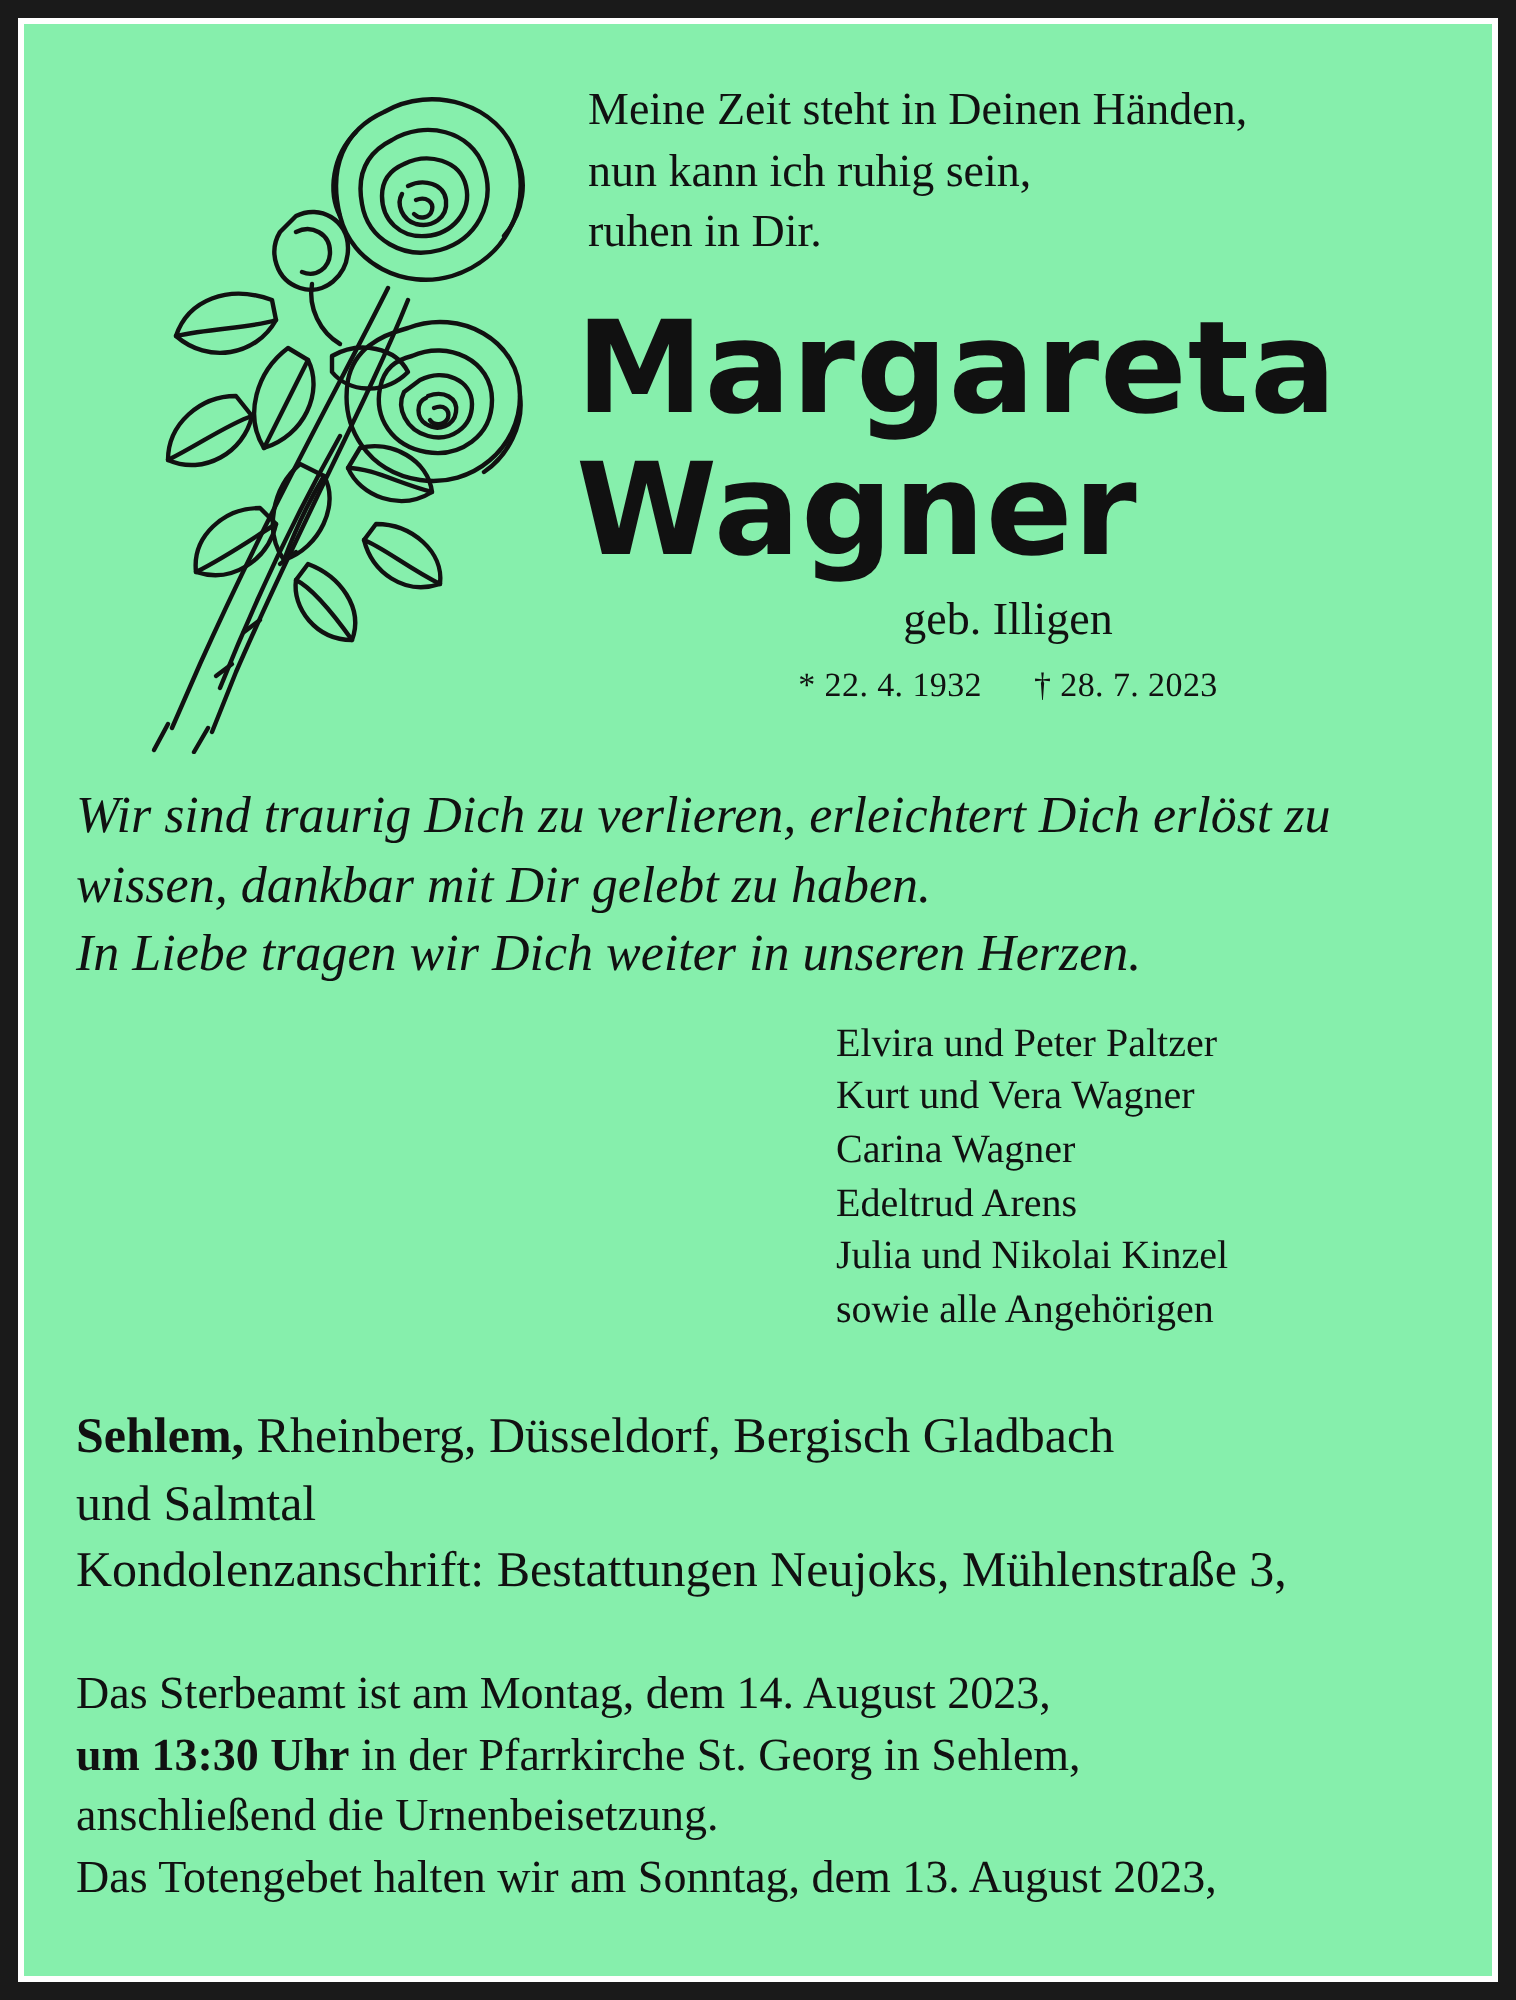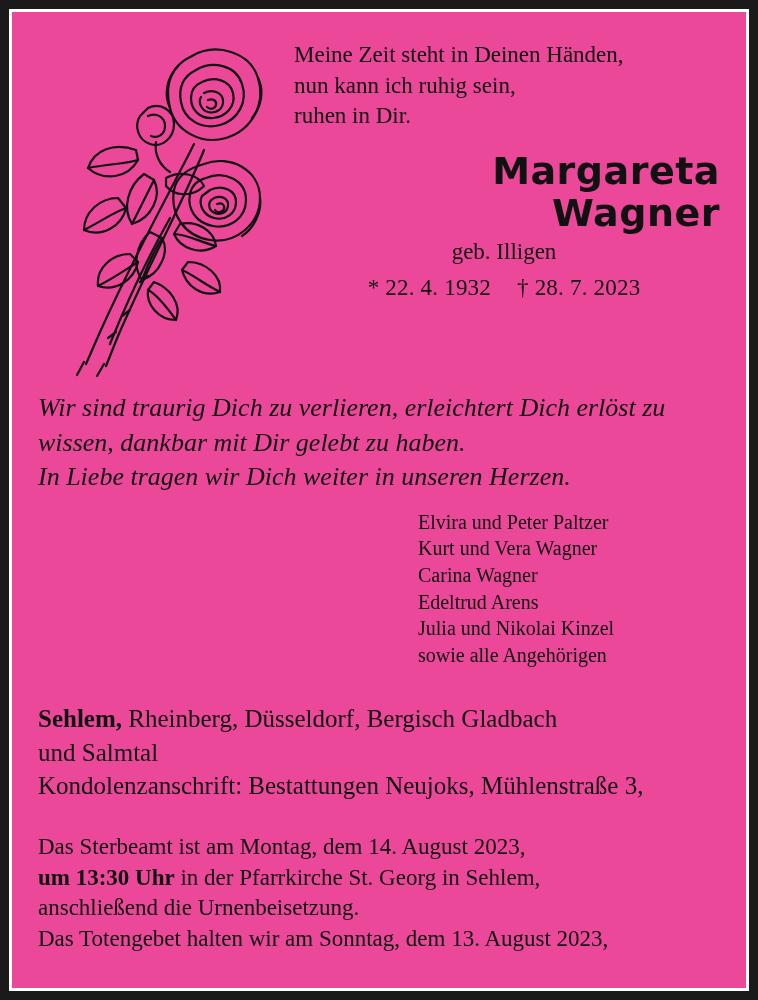--- a/index.html
+++ b/index.html
@@ -13,21 +13,21 @@
     font-family: "Liberation Serif", serif;
     color: #111111;
     overflow: hidden;
   }
 
   .obituary {
     position: relative;
     box-sizing: border-box;
     width: 758px;
     height: 1000px;
-    background: #ec4899;
+    background: #86efac;
     border: 9px solid #1a1a1a;
     padding: 0;
   }
 
   .inner {
     box-sizing: border-box;
     width: 100%;
     height: 100%;
     border: 3px solid #ffffff;
     padding: 14px 26px 10px 26px;
@@ -61,39 +61,39 @@
   .verse {
     font-size: 23px;
     line-height: 1.33;
     text-align: left;
     margin: 0 0 18px 0;
     padding-left: 6px;
   }
   .verse .vline { display: block; white-space: pre; }
 
   .name {
-    text-align: right;
+    text-align: left;
     font-family: "DejaVu Sans", sans-serif;
     font-weight: bold;
-    font-size: 38px;
+    font-size: 64px;
     line-height: 1.12;
     letter-spacing: 0.5px;
     margin: 6px 0 0 0;
   }
   .name .nline { display: block; }
 
   .maiden {
     text-align: center;
     font-size: 23px;
     margin-top: 4px;
   }
 
   .dates {
     text-align: center;
-    font-size: 23px;
+    font-size: 17px;
     margin-top: 10px;
     letter-spacing: 0.2px;
   }
   .dates .sep { display: inline-block; width: 26px; }
 
   
   .body-text {
     font-size: 26px;
     line-height: 1.33;
     margin-top: 14px;

